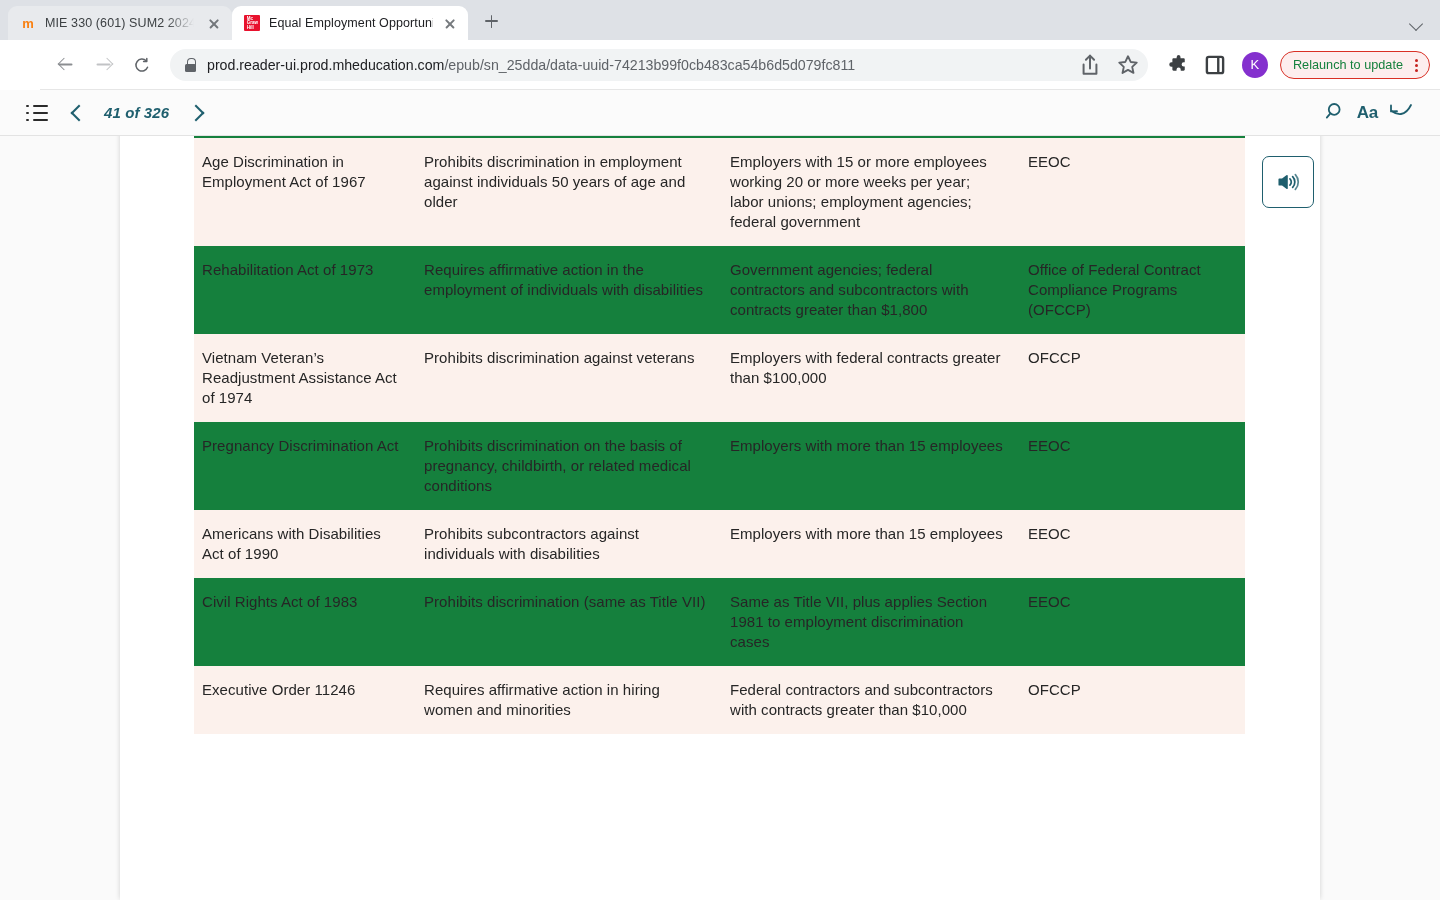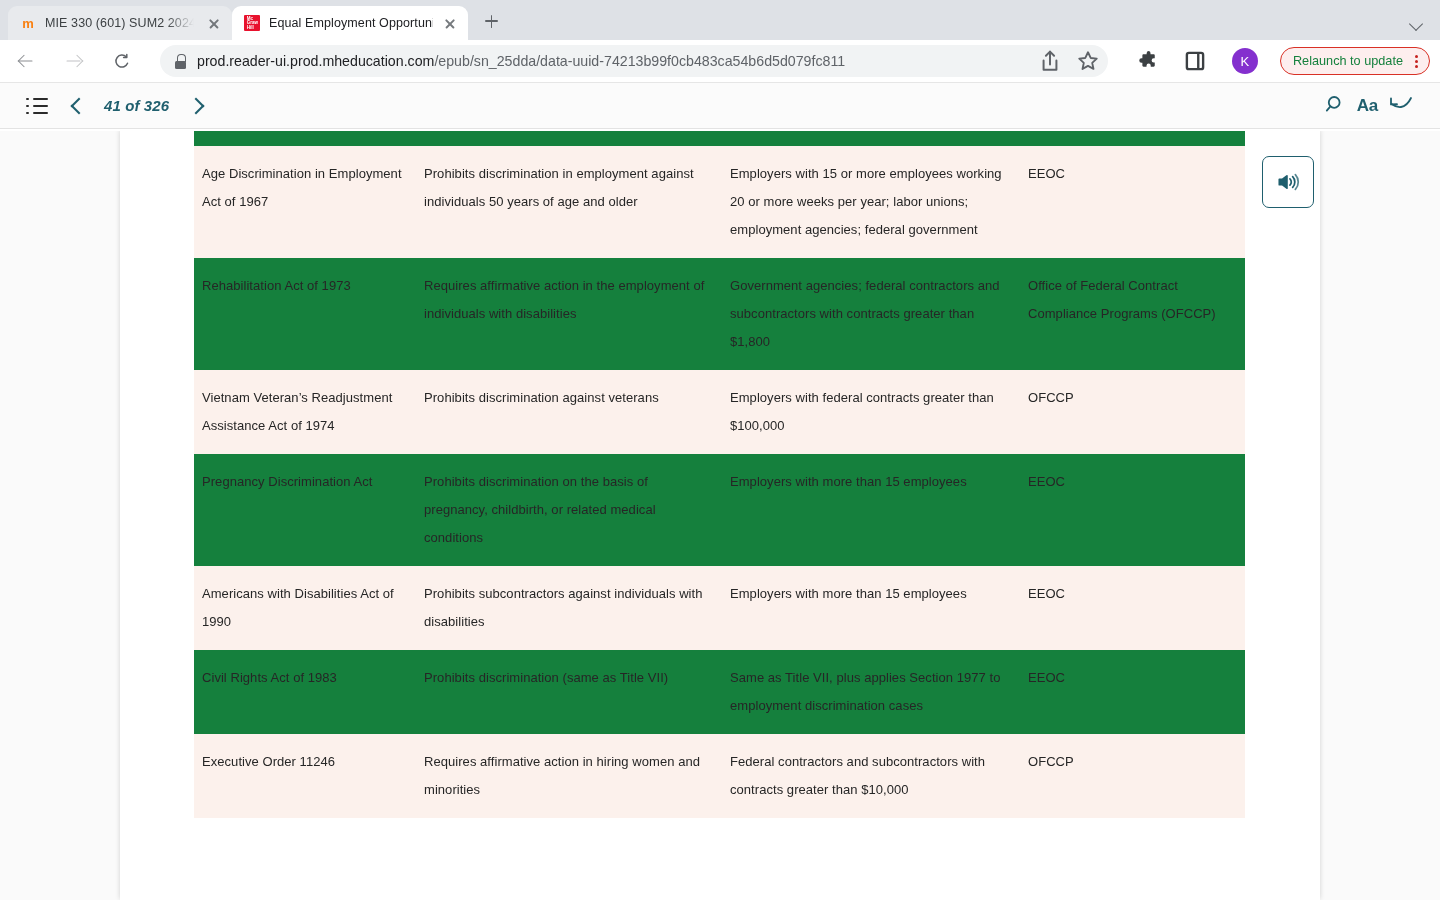--- a/index.html
+++ b/index.html
@@ -58,22 +58,22 @@
   .newtab::after  { left:16.6px; top:10.6px; width:1.7px; height:13px; }
   .tabstrip-right { margin-left:auto; display:flex; align-items:center; padding:0 10px 4px 0; }
   .chev-down { width:26px; height:26px; position:relative; }
   .chev-down::before {
     content:''; position:absolute; left:7px; top:9px; width:9px; height:9px;
     border-right:1.7px solid #5f6368; border-bottom:1.7px solid #5f6368;
     transform: rotate(45deg);
   }
 
   .toolbar {
-    height: 43px; background:#fff; display:flex; align-items:center;
-    padding: 0 10px; gap: 16px; border-bottom: 1px solid #e6e6e6;
+    height: 50px; background:#fff; display:flex; align-items:center;
+    padding: 0 10px; gap: 6px; border-bottom: 1px solid #e6e6e6; margin-left: 40px;
   }
   .nav-btn { width:32px; height:32px; position:relative; border-radius:50%; flex:0 0 32px; }
   .arrow-left, .arrow-right {
     position:absolute; left:50%; top:50%; width:15px; height:15px;
     transform: translate(-50%,-50%);
   }
   .arrow-left::before, .arrow-right::before {
     content:''; position:absolute; top:6.5px; width:14px; height:1.8px; background:#5f6368; border-radius:1px;
   }
   .arrow-left::after, .arrow-right::after {
@@ -154,21 +154,21 @@
   .page {
     position:absolute; left:120px; top:0; width:1200px; min-height:769px;
     background:#ffffff;
     box-shadow: 0 -1px 5px rgba(0,0,0,.17);
   }
   .page-inner { padding: 0 74px; }
 
   table.eeo { border-collapse: collapse; width: 1051px; table-layout: fixed; margin-top:-41px; }
   table.eeo td {
     vertical-align: top; padding: 14px 14px 14px 8px;
-    font-size: 13px; line-height: 28px; color: #262626;
+    font-size: 15px; line-height: 20px; color: #262626;
     letter-spacing: .05px;
   }
   tr.pink td { background:#fcf1ec; }
   tr.beige td { background:#15803d; }
   col.c1 { width: 222px; } col.c2 { width: 306px; } col.c3 { width: 298px; } col.c4 { width: 225px; }
 
   .clipper { overflow:hidden; }
 
   
   .speak-btn {
@@ -331,21 +331,21 @@
             </tr>
             <tr class="pink">
               <td>Americans with Disabilities Act of 1990</td>
               <td>Prohibits subcontractors against individuals with disabilities</td>
               <td>Employers with more than 15 employees</td>
               <td>EEOC</td>
             </tr>
             <tr class="beige">
               <td>Civil Rights Act of 1983</td>
               <td>Prohibits discrimination (same as Title VII)</td>
-              <td>Same as Title VII, plus applies Section 1977 to employment discrimination cases</td>
+              <td>Same as Title VII, plus applies Section 1981 to employment discrimination cases</td>
               <td>EEOC</td>
             </tr>
             <tr class="pink">
               <td>Executive Order 11246</td>
               <td>Requires affirmative action in hiring women and minorities</td>
               <td>Federal contractors and subcontractors with contracts greater than $10,000</td>
               <td>OFCCP</td>
             </tr>
 
           </tbody>

